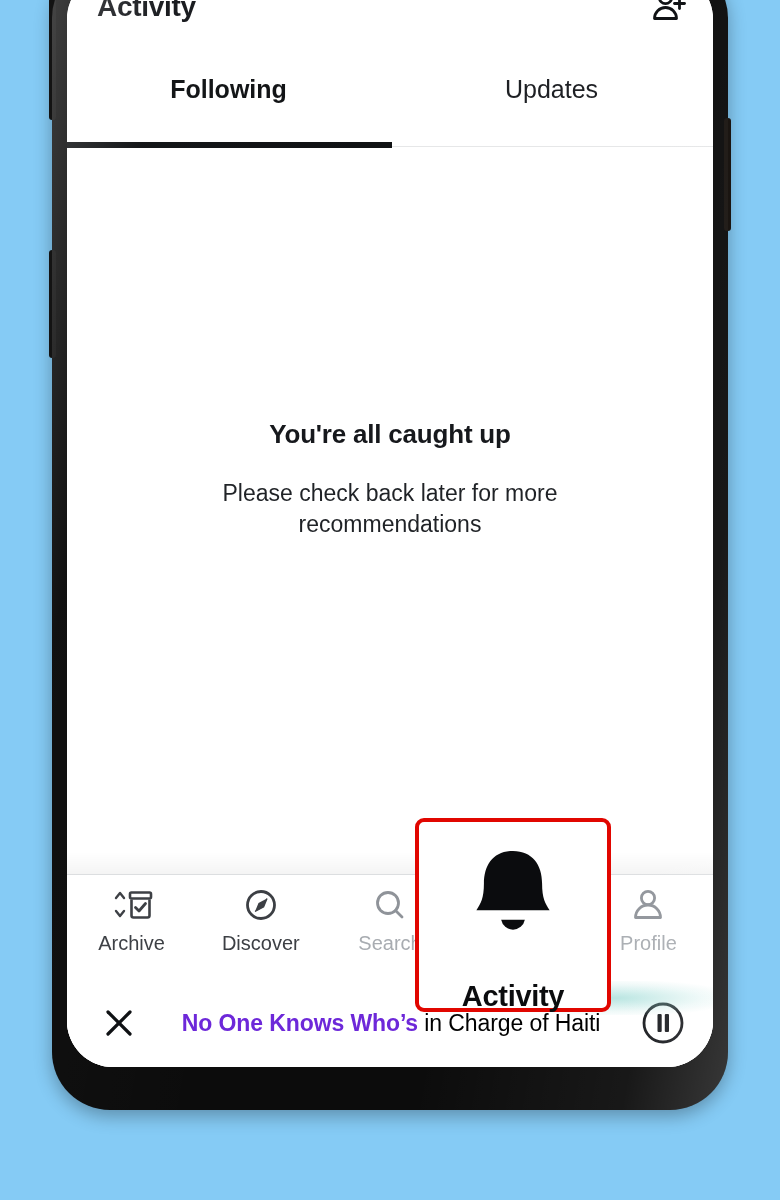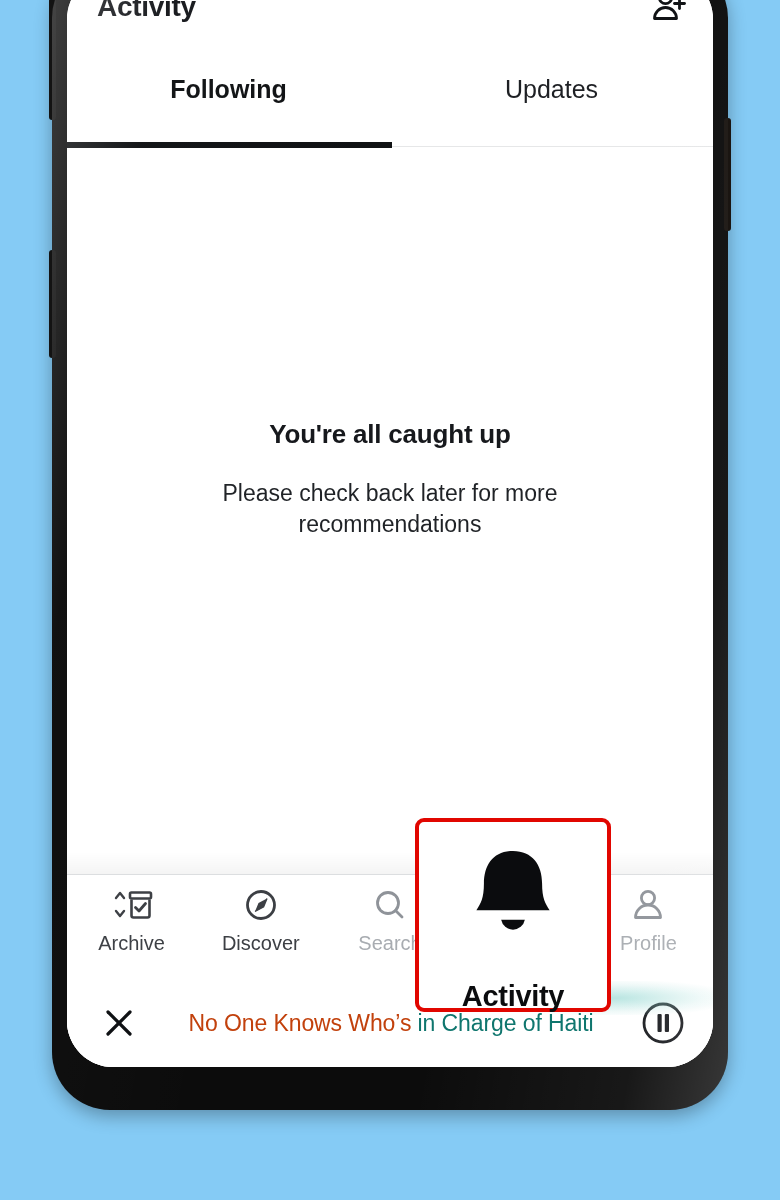--- a/index.html
+++ b/index.html
@@ -256,22 +256,22 @@
   }
   #player-title {
     flex: 1 1 auto;
     text-align: center;
     font-size: 23px;
     letter-spacing: -0.1px;
     white-space: nowrap;
     position: relative;
     z-index: 2;
   }
-  #player-title-lead { font-weight: normal; color: #c2410c; }
-  #player-title-rest { color: #0f766e; }
+  #player-title-lead { font-weight: bold; color: #6d28d9; }
+  #player-title-rest { color: #000000; }
   #player-pause-button {
     width: 52px;
     height: 52px;
     display: flex;
     align-items: center;
     justify-content: center;
     cursor: pointer;
     flex: 0 0 auto;
   }
 

